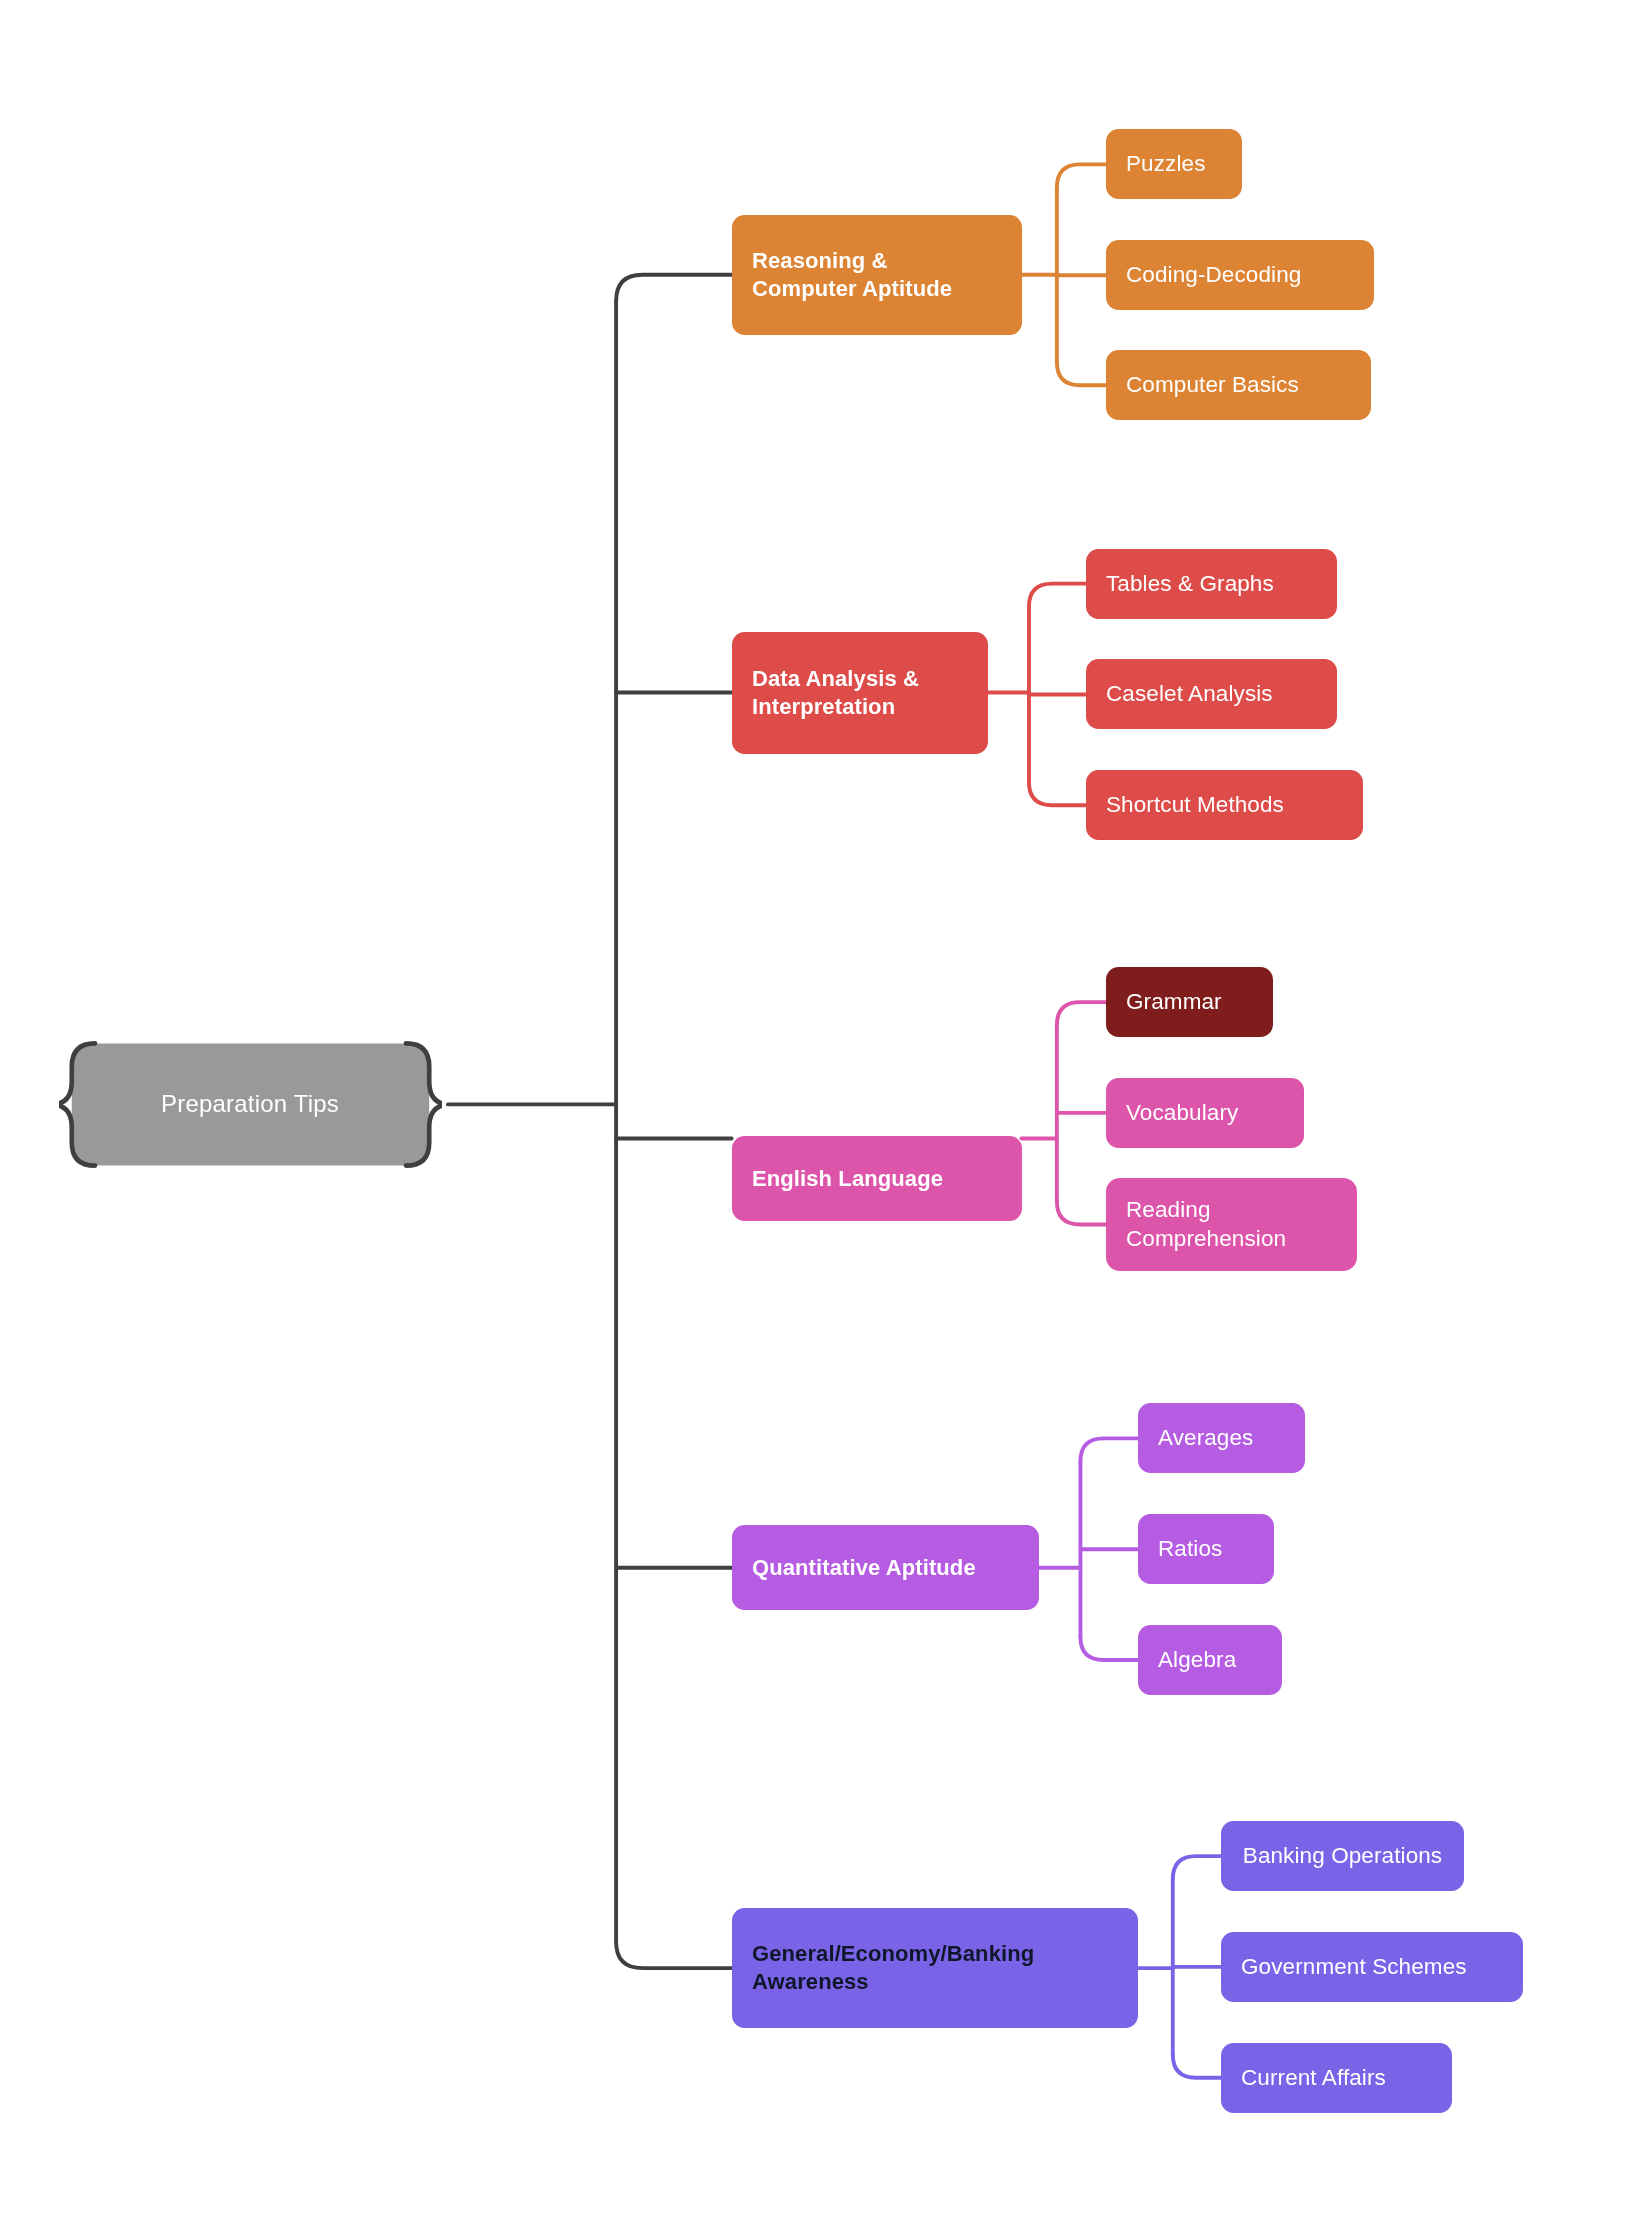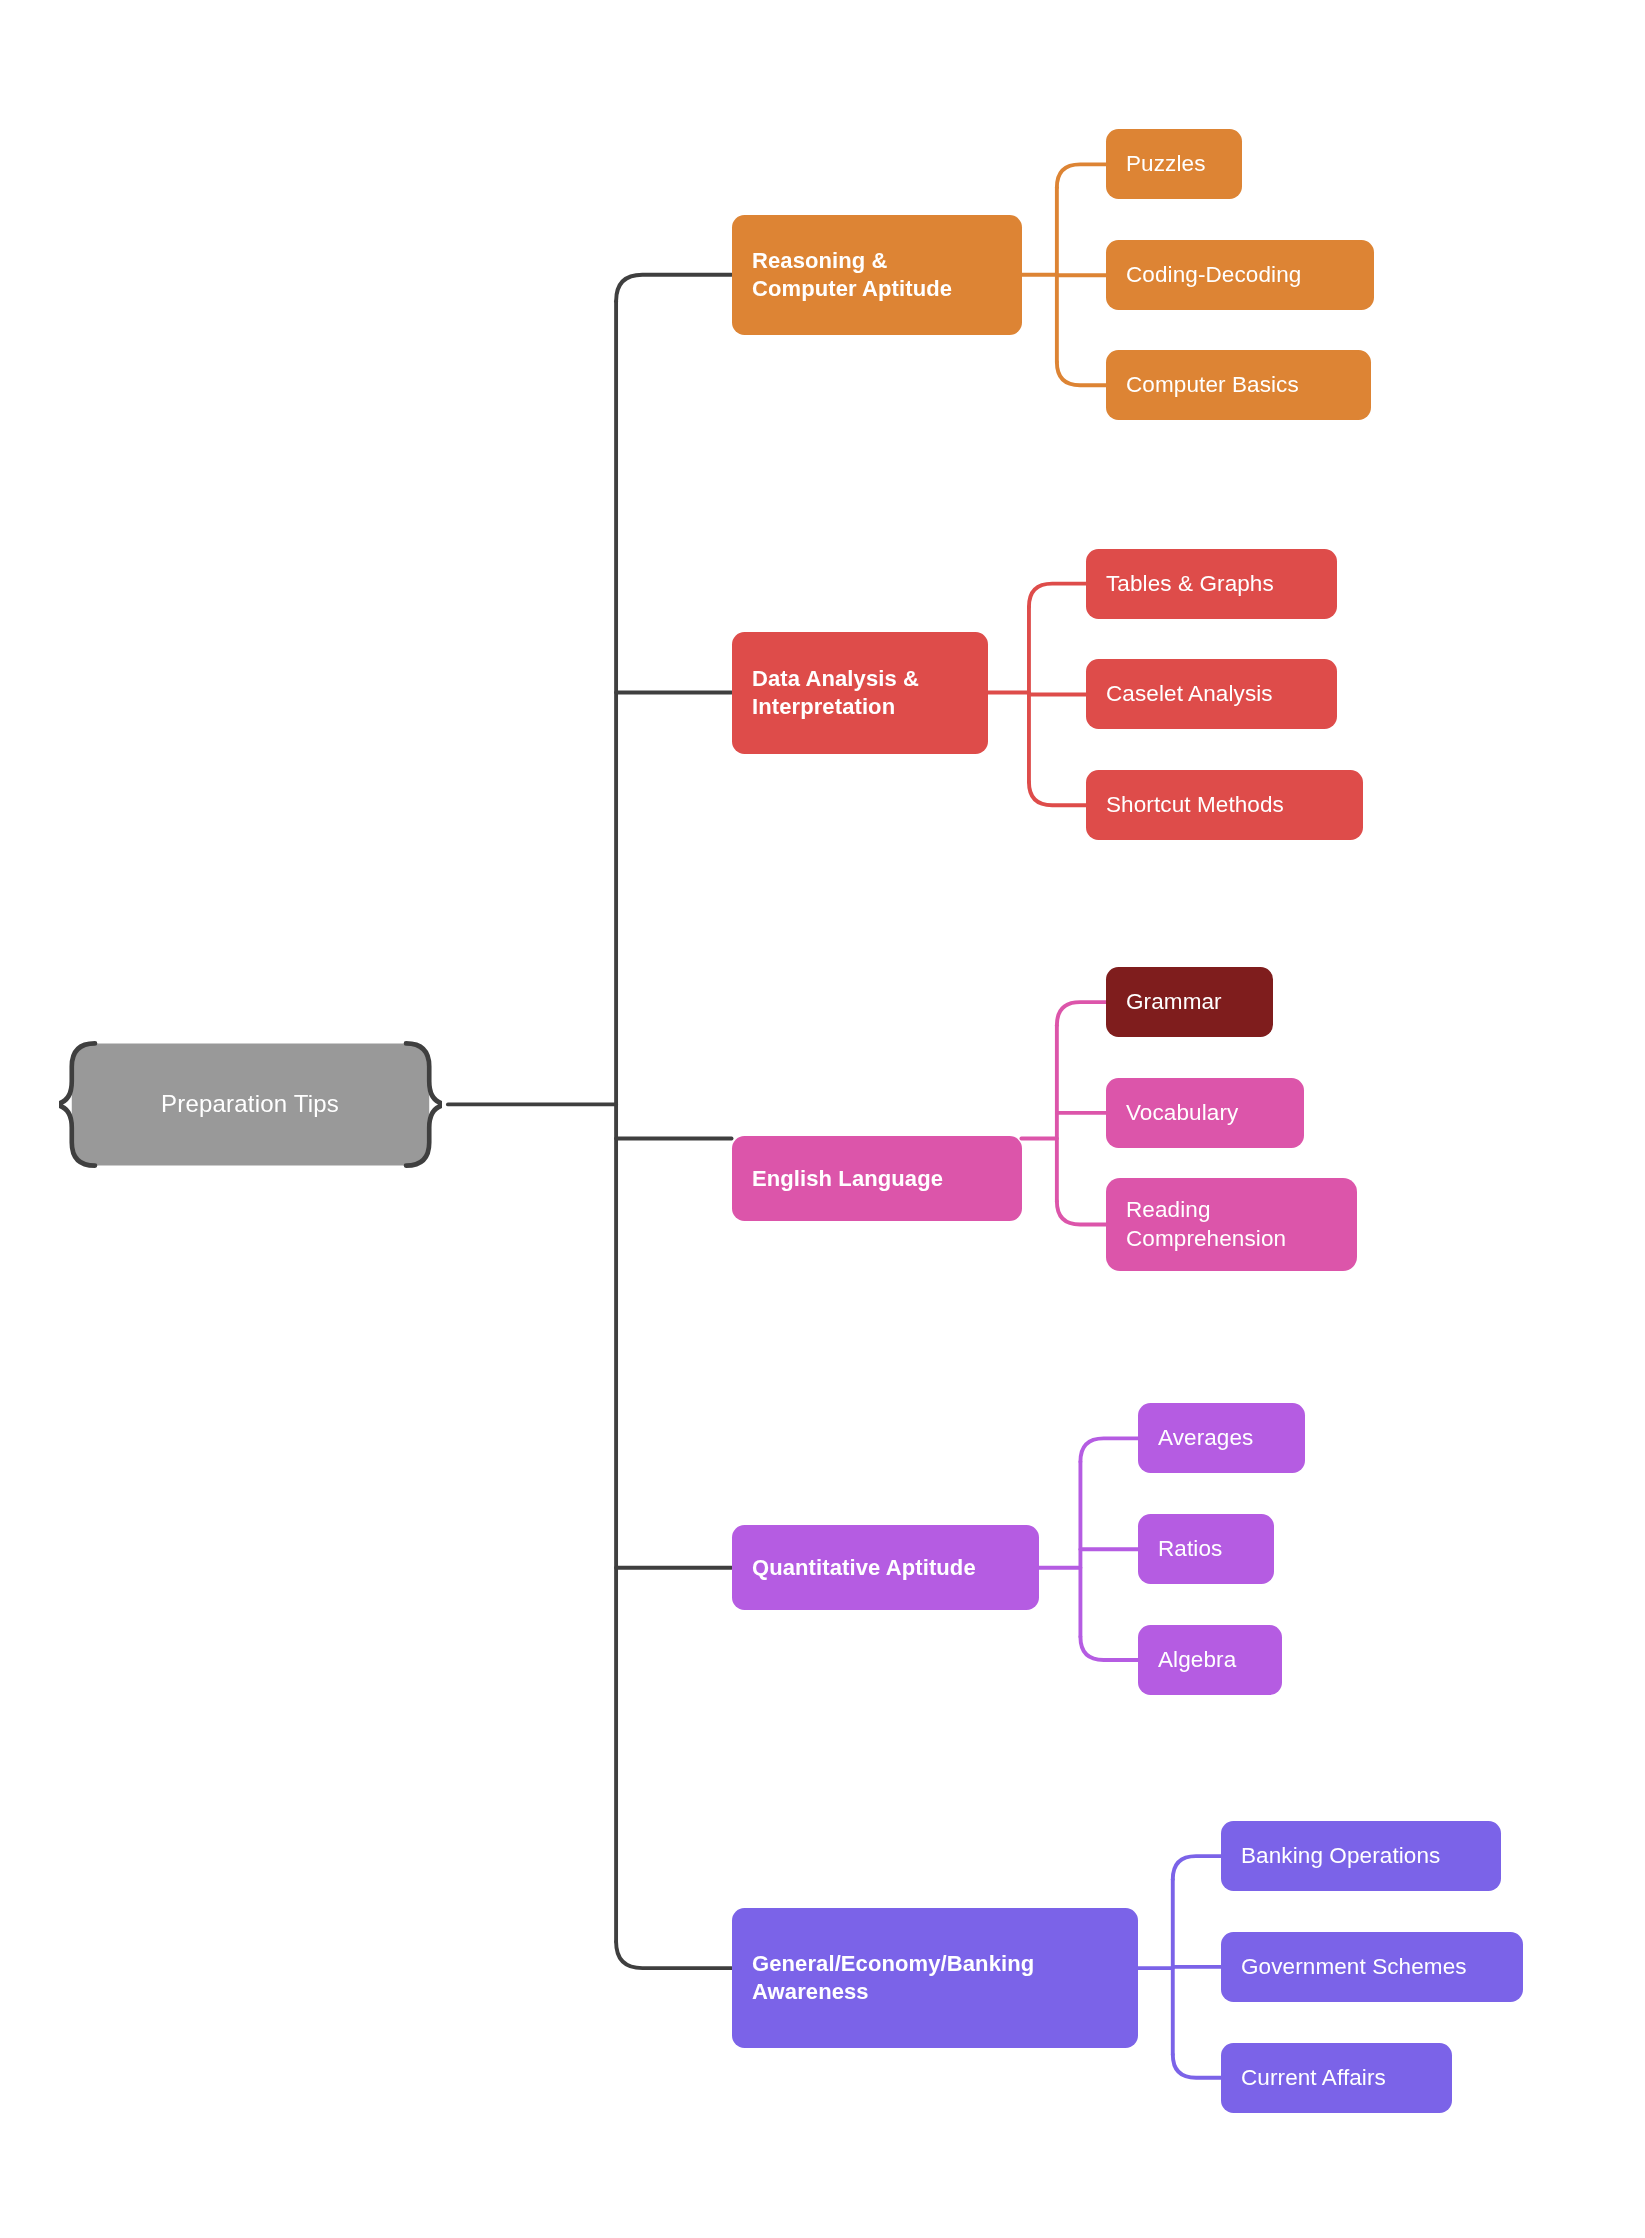--- a/index.html
+++ b/index.html
@@ -164,28 +164,28 @@
       </div>
       <div class="node node-leaf" style="left: 1138px; top: 1514px; width: 136px; height: 70px; background: rgb(181, 92, 226); color: rgb(255, 255, 255);">
         <span>Ratios</span>
       </div>
       <div class="node node-leaf" style="left: 1138px; top: 1625px; width: 144px; height: 70px; background: rgb(181, 92, 226); color: rgb(255, 255, 255);">
         <span>Algebra</span>
       </div>
       <div class="node node-branch" style="left: 732px; top: 1525px; width: 307px; height: 85px; background: rgb(181, 92, 226); color: rgb(255, 255, 255);">
         <span>Quantitative Aptitude</span>
       </div>
-      <div class="node node-leaf" style="left: 1221px; top: 1821px; width: 280px; height: 70px; background: rgb(123, 99, 232); color: rgb(255, 255, 255);">
+      <div class="node node-leaf" style="left: 1221px; top: 1821px; width: 243px; height: 70px; background: rgb(123, 99, 232); color: rgb(255, 255, 255); justify-content: center;">
         <span>Banking Operations</span>
       </div>
       <div class="node node-leaf" style="left: 1221px; top: 1932px; width: 302px; height: 70px; background: rgb(123, 99, 232); color: rgb(255, 255, 255);">
         <span>Government Schemes</span>
       </div>
       <div class="node node-leaf" style="left: 1221px; top: 2043px; width: 231px; height: 70px; background: rgb(123, 99, 232); color: rgb(255, 255, 255);">
         <span>Current Affairs</span>
       </div>
-      <div class="node node-branch" style="left: 732px; top: 1908px; width: 406px; height: 140px; background: rgb(123, 99, 232); color: #ffffff;">
+      <div class="node node-branch" style="left: 732px; top: 1908px; width: 406px; height: 120px; background: rgb(123, 99, 232); color: #0f172a;">
         <span>General/Economy/Banking
 Awareness</span>
       </div>
     </div>
 </div>
 
 
 </body></html>

